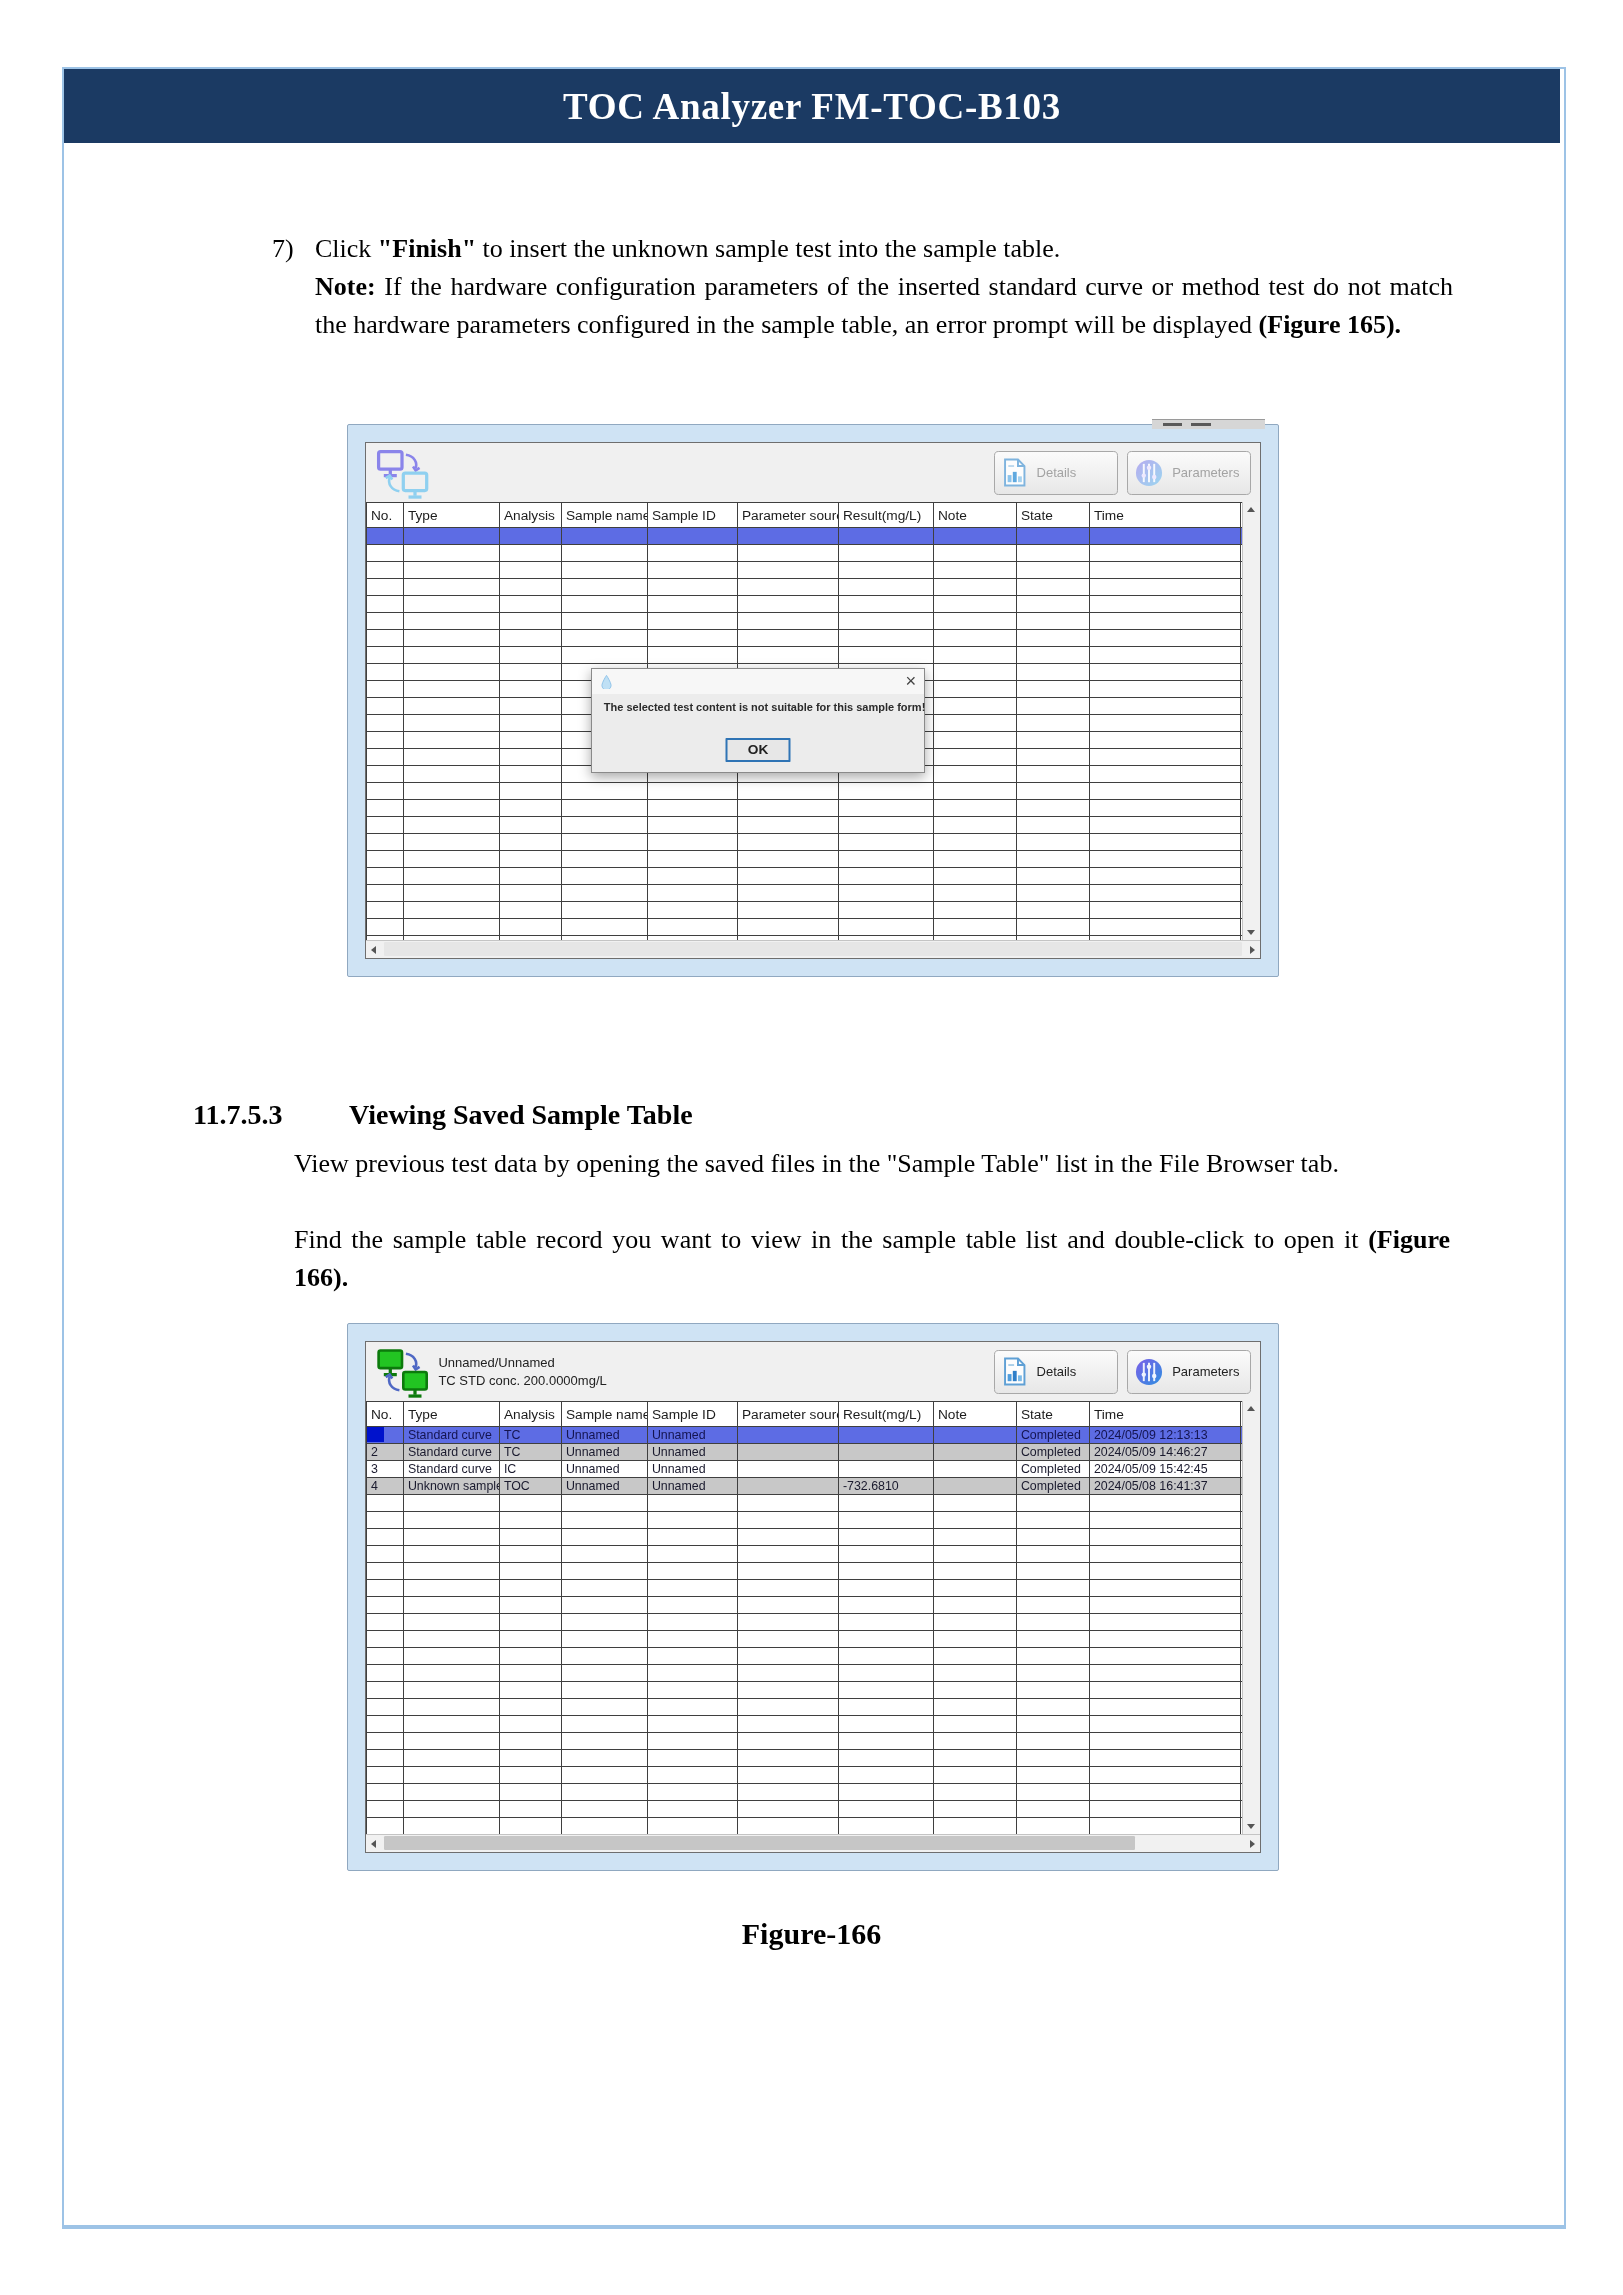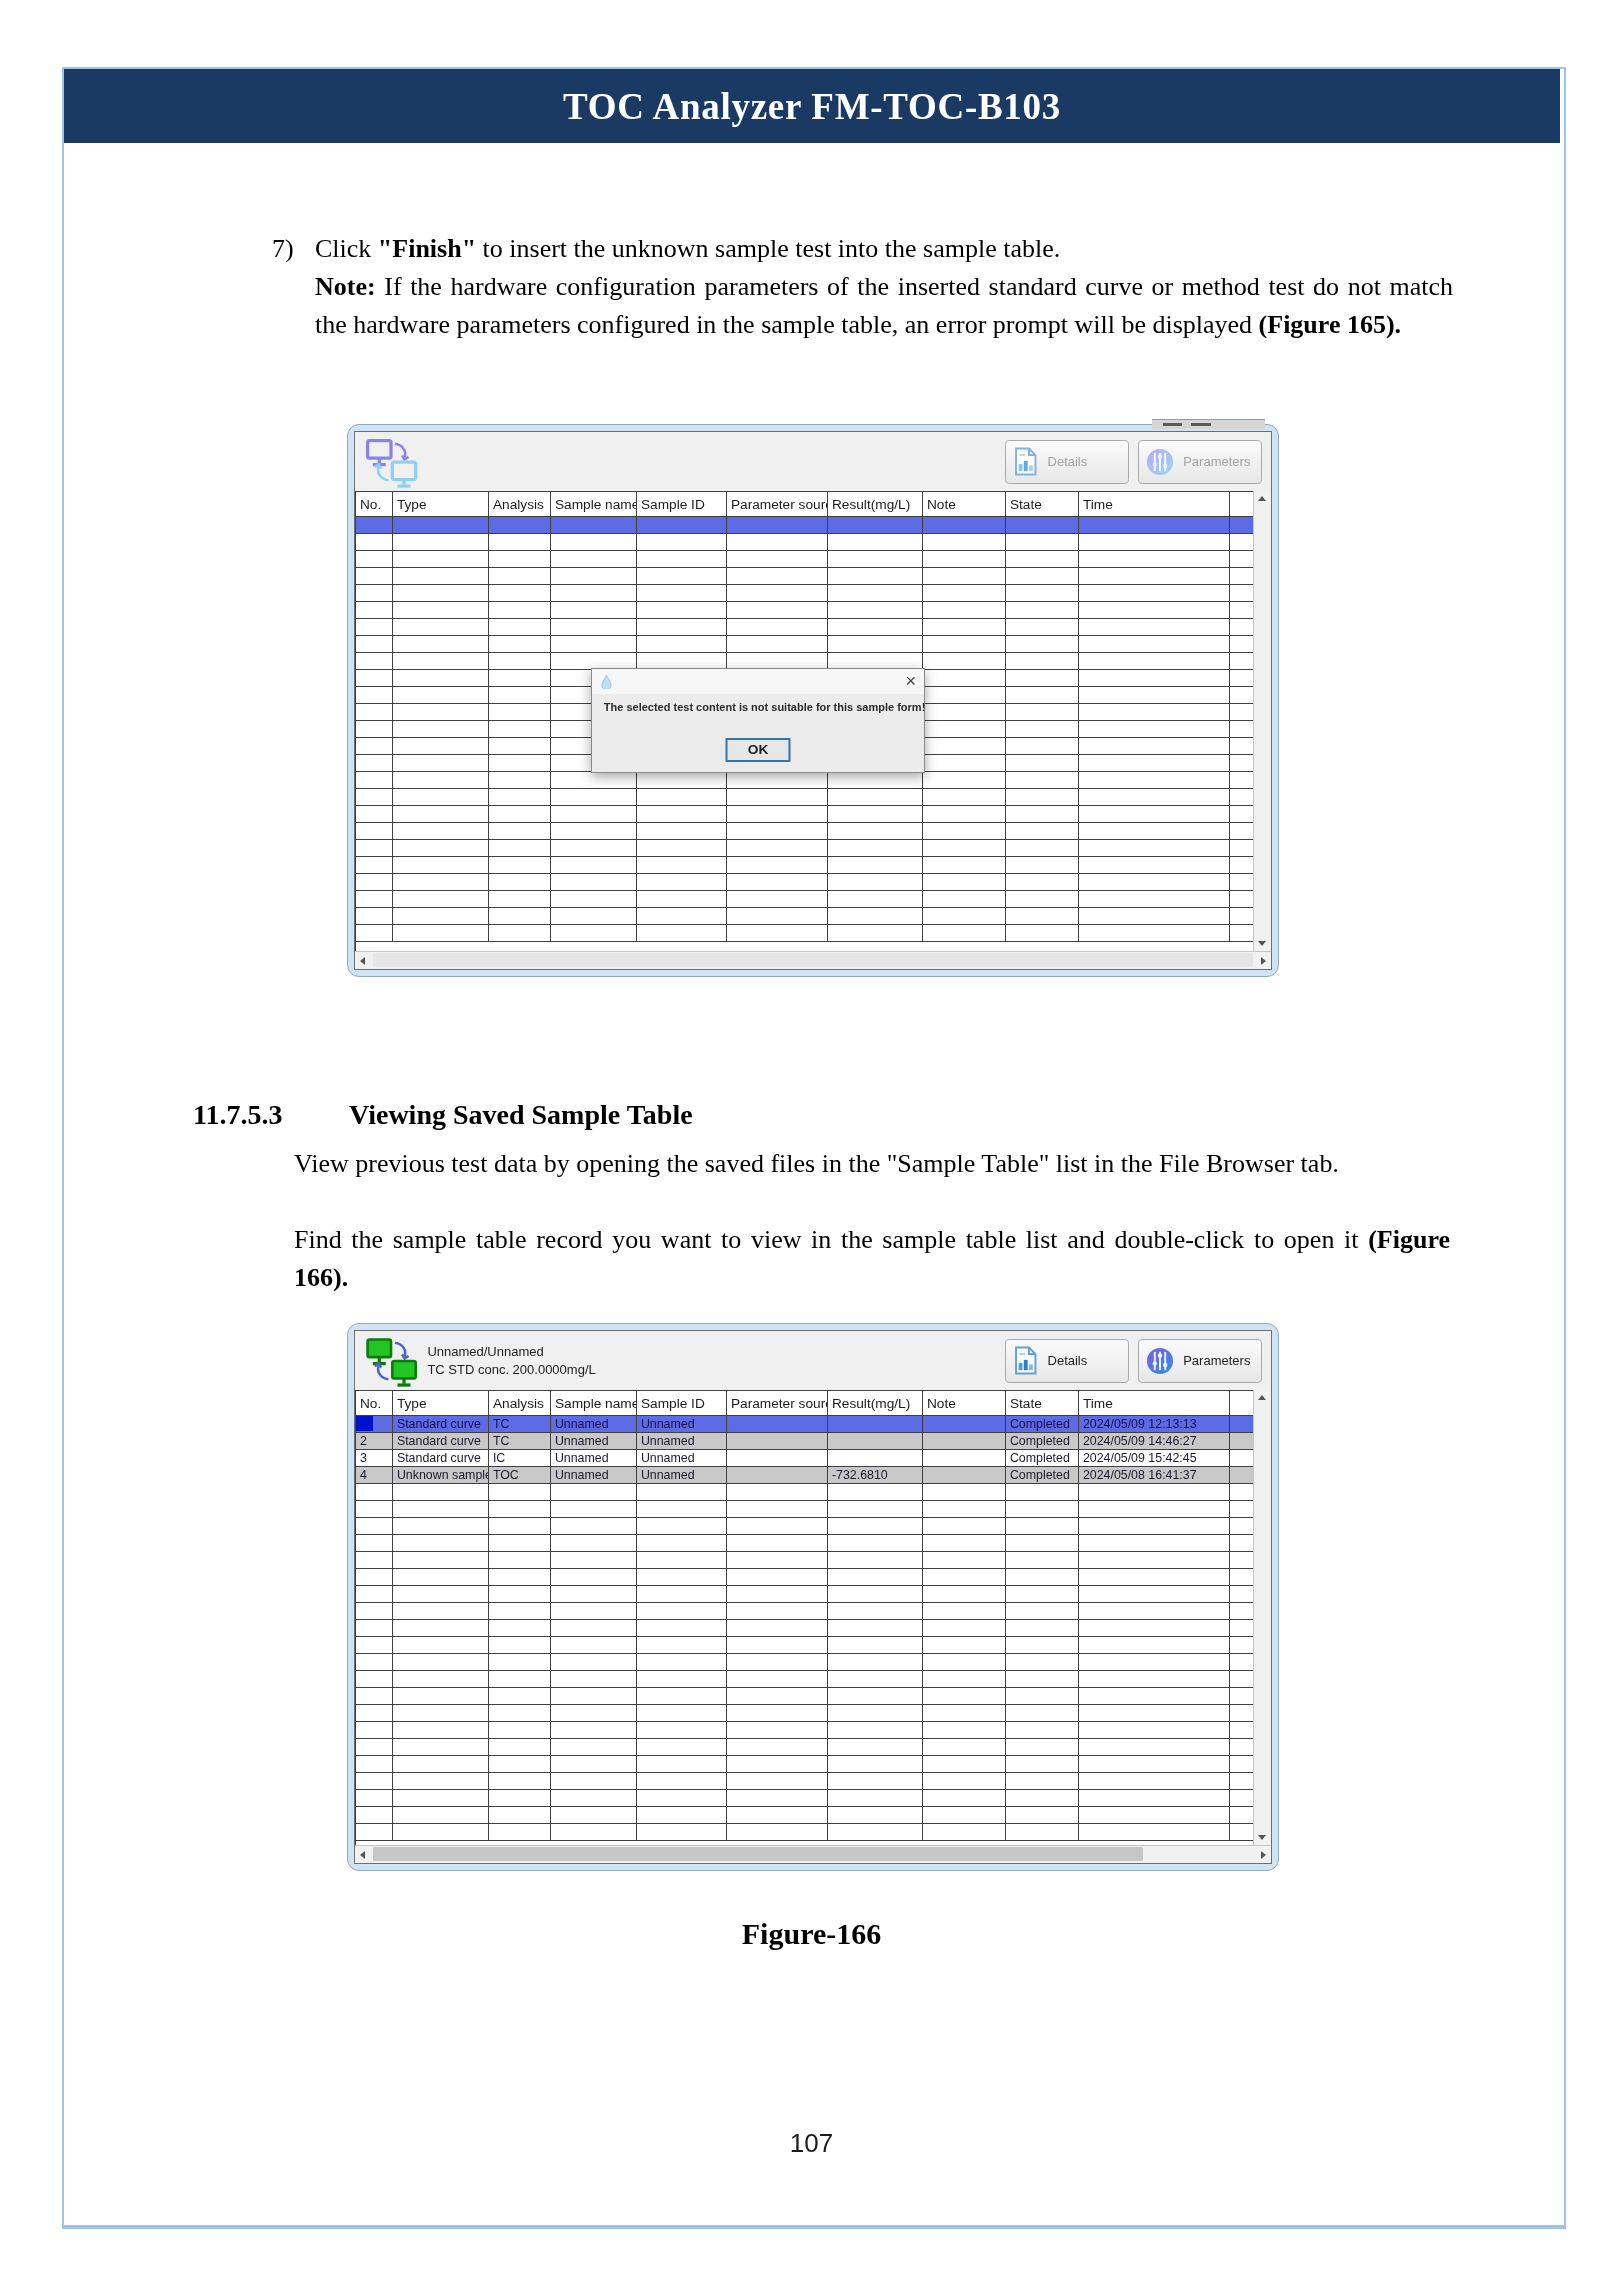--- a/index.html
+++ b/index.html
@@ -22,22 +22,22 @@
   .sec-head .sec-title{position:absolute;left:156px;white-space:nowrap;}
   .para{position:absolute;left:294px;width:1156px;font-size:26px;line-height:38px;text-align:justify;}
   .p1{top:1145px;}
   .p2{top:1221px;}
   .caption{position:absolute;left:0;width:1623px;text-align:center;font-size:30px;font-weight:bold;}
   .cap165{top:1022px;}
   .cap166{top:1917px;}
   .pagenum{position:absolute;left:0;width:1623px;top:2128px;text-align:center;
            font-family:"Liberation Sans", sans-serif;font-size:26px;color:#1a1a1a;}
   
-  .win{position:absolute;background:#cfe3f4;border:1.3px solid #90a8c0;border-radius:12px;
-       padding:6px;box-sizing:border-box;font-family:"Liberation Sans", sans-serif;}
+  .win{position:absolute;background:#cfe3f4;border:1.3px solid #90a8c0;border-radius:2px;
+       padding:17px;box-sizing:border-box;font-family:"Liberation Sans", sans-serif;}
   .win165{left:347px;top:424px;width:932px;height:553px;}
   .win166{left:347px;top:1323px;width:932px;height:548px;}
   .win-content{background:#f0f0f0;border:1.3px solid #6e6e6e;height:100%;box-sizing:border-box;
                display:flex;flex-direction:column;overflow:hidden;}
   .remnant{position:absolute;left:804px;top:-5.9px;width:102px;height:8.5px;background:#d6d6d6;
            border-top:1.3px solid #9a9a9a;display:flex;gap:9.2px;align-items:center;padding-left:10.5px;}
   .remnant i{display:block;width:19.6px;height:3.3px;background:#5a5a5a;}
   .toolbar{height:59px;flex:0 0 59px;display:flex;align-items:center;padding:0 9.2px;gap:9.2px;}
   .tb-title{font-size:13px;line-height:17.7px;color:#222;}
   .spacer{flex:1;}
@@ -923,15 +923,14 @@
       <div class="hscroll">
         <span class="arr left"></span>
         <div class="hthumb dark"></div>
         <span class="arr right"></span>
       </div>
     </div>
   </div>
 
   <div class="caption cap166">Figure-166</div>
 
-  <div class="pagenum">107</div>
 </div>
 
 
 </body></html>

